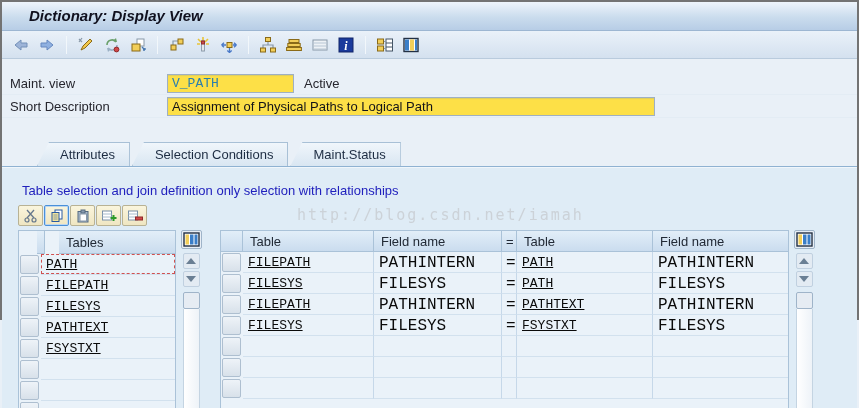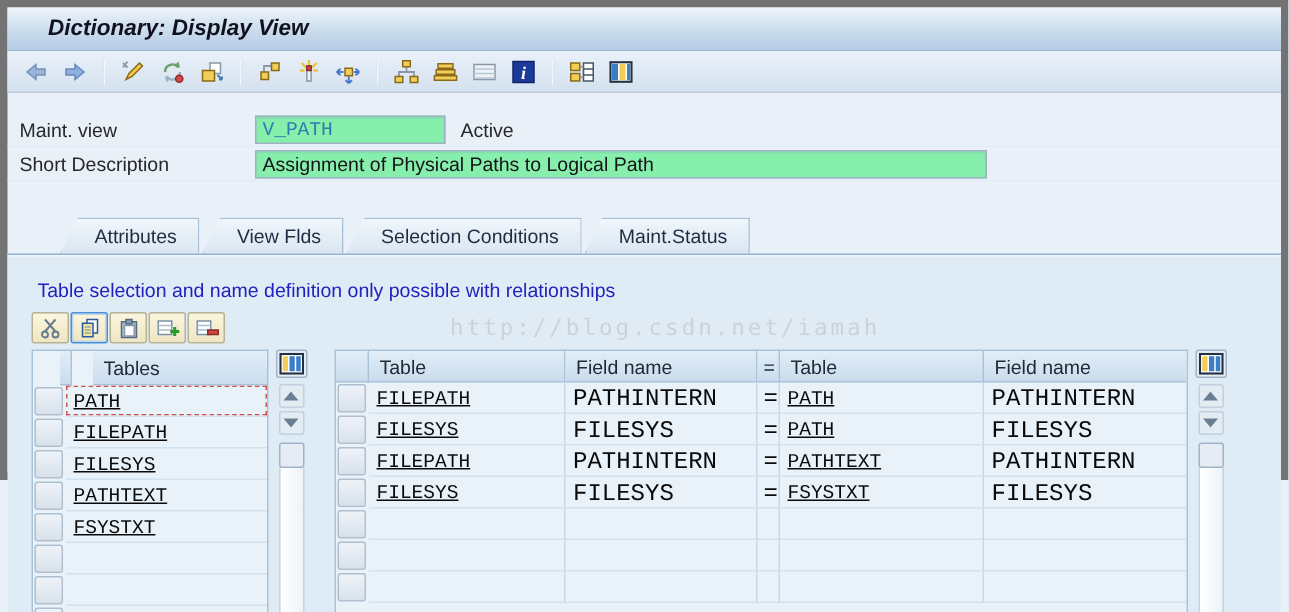--- a/index.html
+++ b/index.html
@@ -1,33 +1,33 @@
 <!DOCTYPE html>
 <html><head>
 <meta charset="utf-8">
 <style>
   * { margin:0; padding:0; box-sizing:border-box; }
   html,body { width:859px; height:408px; overflow:hidden; }
   body { font-family:"Liberation Sans","DejaVu Sans",sans-serif; font-size:13px; color:#1c1c28; background:#e9f0f7; }
-  .window { position:relative; width:859px; height:320px; background:#e9f0f7; border:5px solid #737373; }
+  .window { position:relative; width:859px; height:320px; background:#e9f0f7; border:2px solid #737373; }
 
   
   .titlebar { height:29px; background:linear-gradient(#eef4fb,#cadced 55%,#b7cde6); border-bottom:1px solid #9db6d2; line-height:28px; padding-left:27px; }
   .titlebar .ttl { font-weight:bold; font-style:italic; font-size:15px; color:#10101e; }
 
   
   .toolbar { height:28px; background:linear-gradient(#eaf1f9,#d4e1ef); border-bottom:1px solid #b9cbdd; display:flex; align-items:center; padding-left:8px; gap:4px; }
   .tbtn { width:22px; height:22px; display:flex; align-items:center; justify-content:center; border-radius:2px; }
   .tsep { width:1px; height:18px; background:#aabccf; margin:0 4px; border-right:1px solid #f2f7fb; }
 
   
   .formarea { padding:13px 0 0 0; }
   .frow { display:flex; align-items:center; height:23px; padding-left:8px; border-bottom:1px solid #e3ecf4; }
   .flabel { width:157px; color:#26262e; }
-  .finput { height:19px; border:1px solid #9fb0c2; background:#86efac; padding:0 4px; font-size:13px; line-height:17px; box-shadow:inset 0 1px 1px rgba(130,150,170,.25); }
+  .finput { height:19px; border:1px solid #9fb0c2; background:#fde047; padding:0 4px; font-size:13px; line-height:17px; box-shadow:inset 0 1px 1px rgba(130,150,170,.25); }
   .finput.mono { font-family:"Liberation Mono","DejaVu Sans Mono",monospace; color:#2a7fae; }
   .fv1 { width:127px; }
   .fv2 { width:488px; color:#141418; }
   .fstatus { margin-left:10px; color:#26262e; }
 
   
   .tabstrip { position:absolute; left:0; top:140px; width:100%; height:24px; display:flex; align-items:flex-end; padding-left:35px; }
   .tab { height:24px; line-height:24px; padding:0 14px 0 22px; margin-right:2px; color:#1d2c42;
          background:linear-gradient(#f0f6fb,#d9e6f2); border:1px solid #a8c0d6; border-bottom:none;
          clip-path:polygon(12px 0, 100% 0, 100% 100%, 0 100%); position:relative; }
@@ -199,27 +199,26 @@
       <span class="fstatus">Active</span>
     </div>
     <div class="frow">
       <span class="flabel">Short Description</span>
       <span class="finput fv2">Assignment of Physical Paths to Logical Path</span>
     </div>
   </div>
 
   <div class="tabstrip" id="tabstrip">
       <div class="tab">Attributes</div>
-      <div class="tab">View Flds</div>
       <div class="tab">Selection Conditions</div>
       <div class="tab">Maint.Status</div>
     </div>
 
   <div class="panel">
-    <div class="panel-msg">Table selection and name definition only possible with relationships</div>
+    <div class="panel-msg">Table selection and join definition only selection with relationships</div>
     <div class="watermark">http://blog.csdn.net/iamah</div>
 
     <div class="edit-toolbar">
       <div class="ebtn">
         <svg width="16" height="14" viewBox="0 0 16 14">
             <path d="M4 1 L11 9 M11 1 L4 9" stroke="#66788c" stroke-width="1.3" fill="none"></path>
             <circle cx="4" cy="11" r="2" fill="none" stroke="#66788c" stroke-width="1.2"></circle>
             <circle cx="11" cy="11" r="2" fill="none" stroke="#66788c" stroke-width="1.2"></circle>
           </svg>
       </div>

